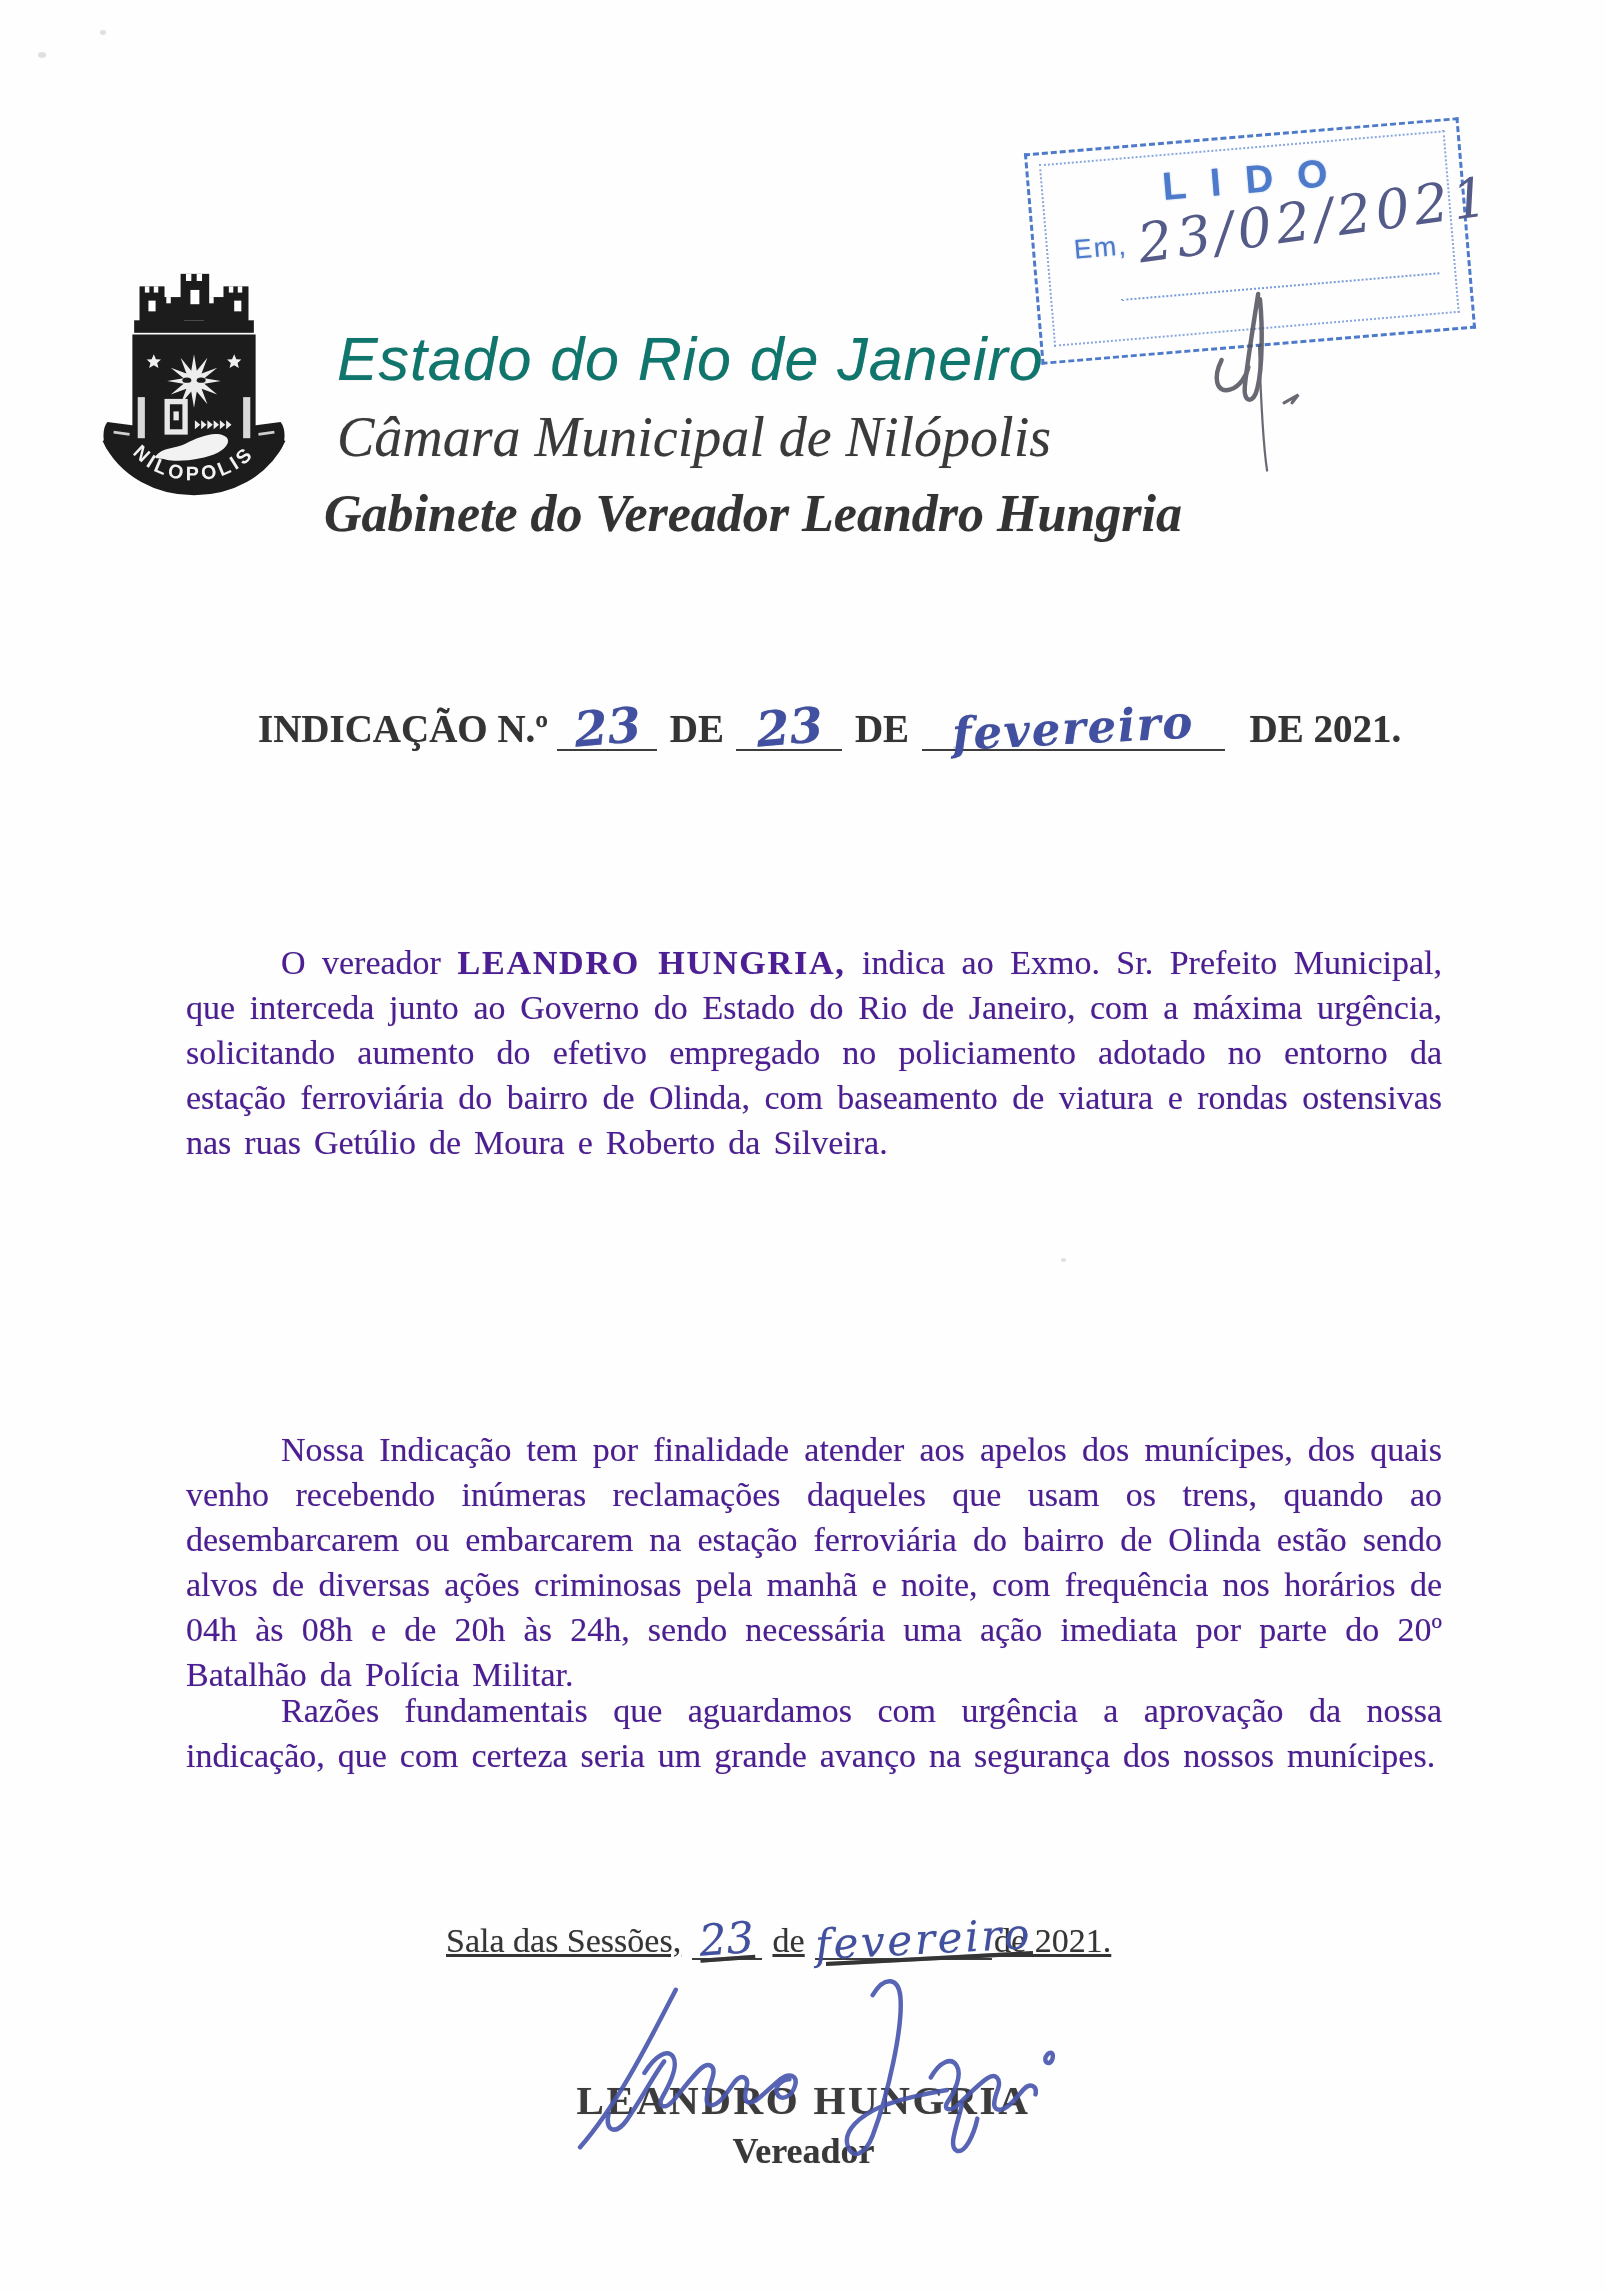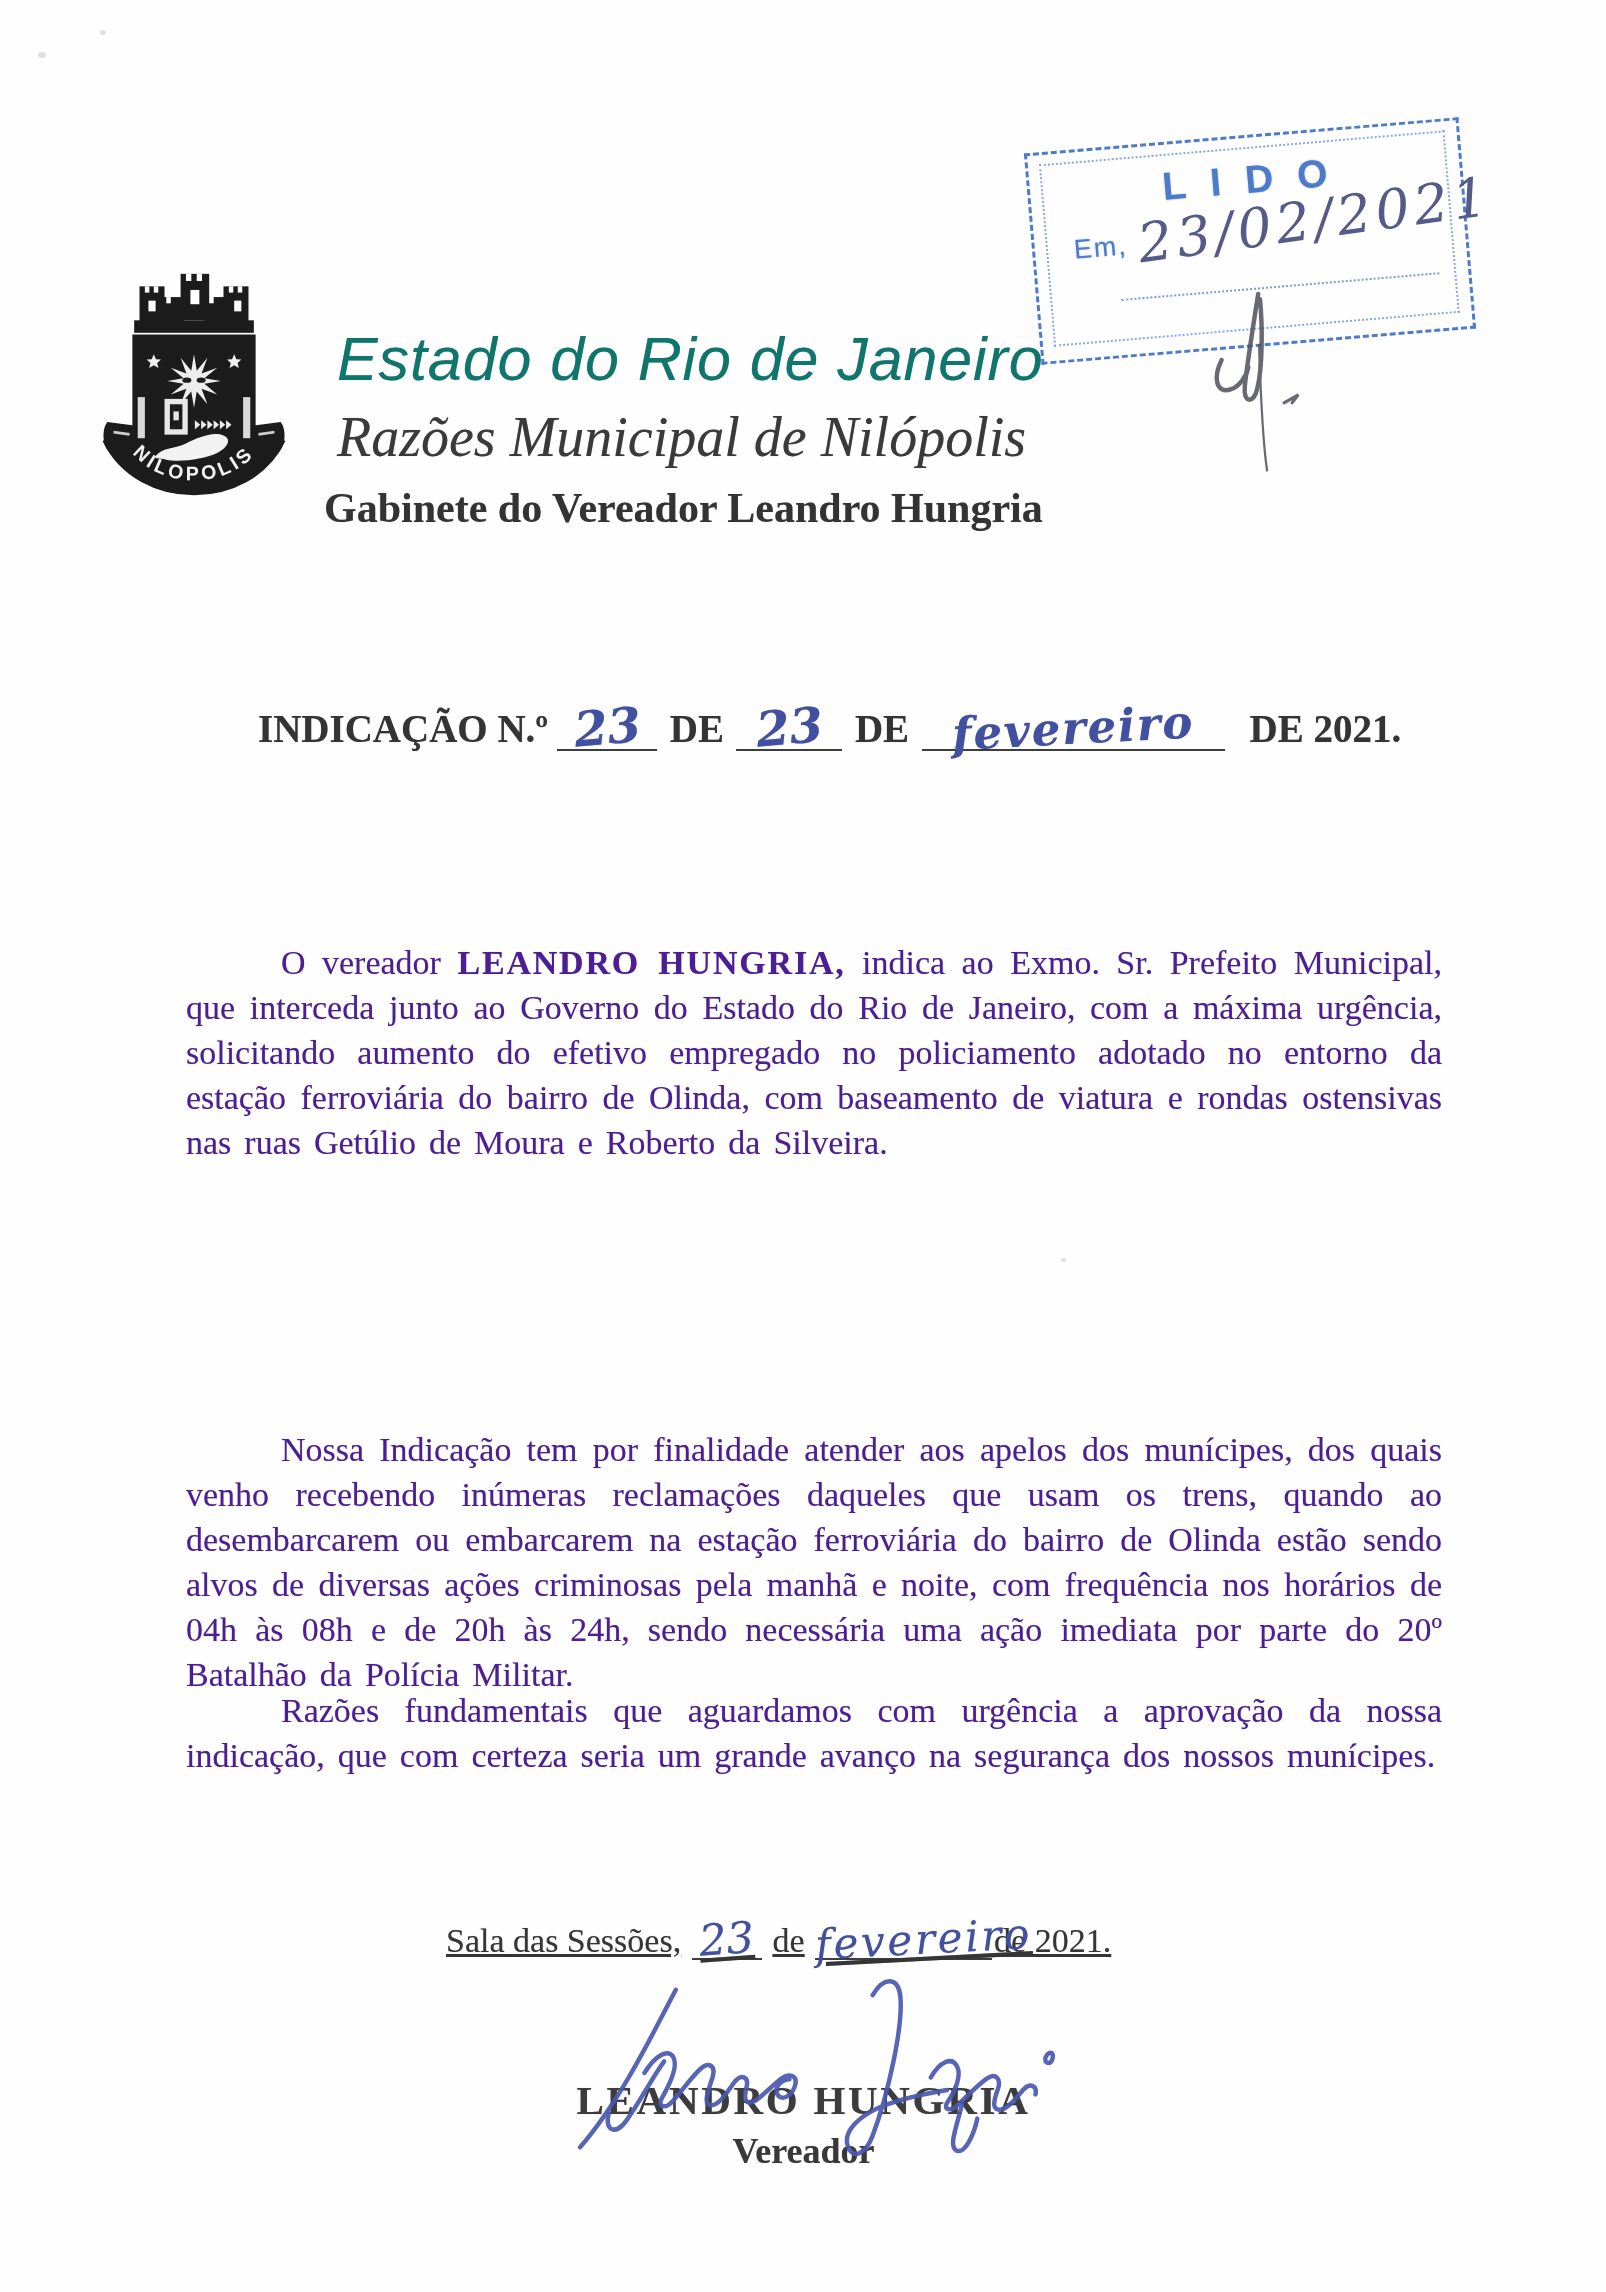--- a/index.html
+++ b/index.html
@@ -30,21 +30,21 @@
          border-bottom:2.7px dotted #5580cd;opacity:.85;}
 
   
   .rubric{position:absolute;left:1202px;top:288px;z-index:2;}
 
   
   .crest{position:absolute;left:102px;top:272px;}
   .h1{position:absolute;left:337px;top:324px;font-family:"Liberation Sans",sans-serif;
       font-style:italic;font-size:61px;letter-spacing:0.9px;color:#0f766e;}
   .h2{position:absolute;left:337px;top:405px;font-style:italic;font-size:56px;color:#3a3a3a;}
-  .h3{position:absolute;left:324px;top:484px;font-weight:700;font-size:42px;color:#333;}
+  .h3{position:absolute;left:324px;top:484px;font-style:italic;font-weight:700;font-size:52px;color:#333;}
 
   
   .title-row{position:absolute;left:258px;top:666px;display:flex;align-items:baseline;
       font-weight:700;font-size:39px;color:#343434;}
   .t-label{margin-right:9px;margin-top:40px;}
   .t-de{margin:0 12.5px;}
   .t-end{margin-left:25px;}
   .t-field{display:inline-flex;justify-content:center;align-items:flex-end;
       border-bottom:2.7px solid #3d3d3d;}
   .t-field.num{width:100px;}
@@ -166,21 +166,21 @@
         <polygon points="125,166 131,171 125,176"></polygon>
       <polygon points="132,166 138,171 132,176"></polygon>
         <polygon points="139,166 145,171 139,176"></polygon>
     </g>
     <path d="M60,206 c8,-10 22,-8 34,-14 c12,-6 30,-14 42,-9 c10,4 4,14 -6,19 c-16,8 -44,11 -58,8 c-8,-2 -14,0 -12,-4 Z" fill="#f2f2f2"></path>
     <rect x="13" y="179" width="18" height="3" fill="#cfcfcf" transform="rotate(8 22 180)"></rect>
     <rect x="175" y="179" width="18" height="3" fill="#cfcfcf" transform="rotate(-8 184 180)"></rect>
   </svg>
 
   <div class="h1 scantext">Estado do Rio de Janeiro</div>
-  <div class="h2 scantext">Razões Municipal de Nilópolis</div>
+  <div class="h2 scantext">Câmara Municipal de Nilópolis</div>
   <div class="h3 scantext">Gabinete do Vereador Leandro Hungria</div>
 
   <div class="title-row scantext">
     <span class="t-label">INDICAÇÃO N.º</span>
     <span class="t-field num">
         <span class="hw">23</span>
       </span>
     <span class="t-de">DE</span>
     <span class="t-field day">
         <span class="hw">23</span>

